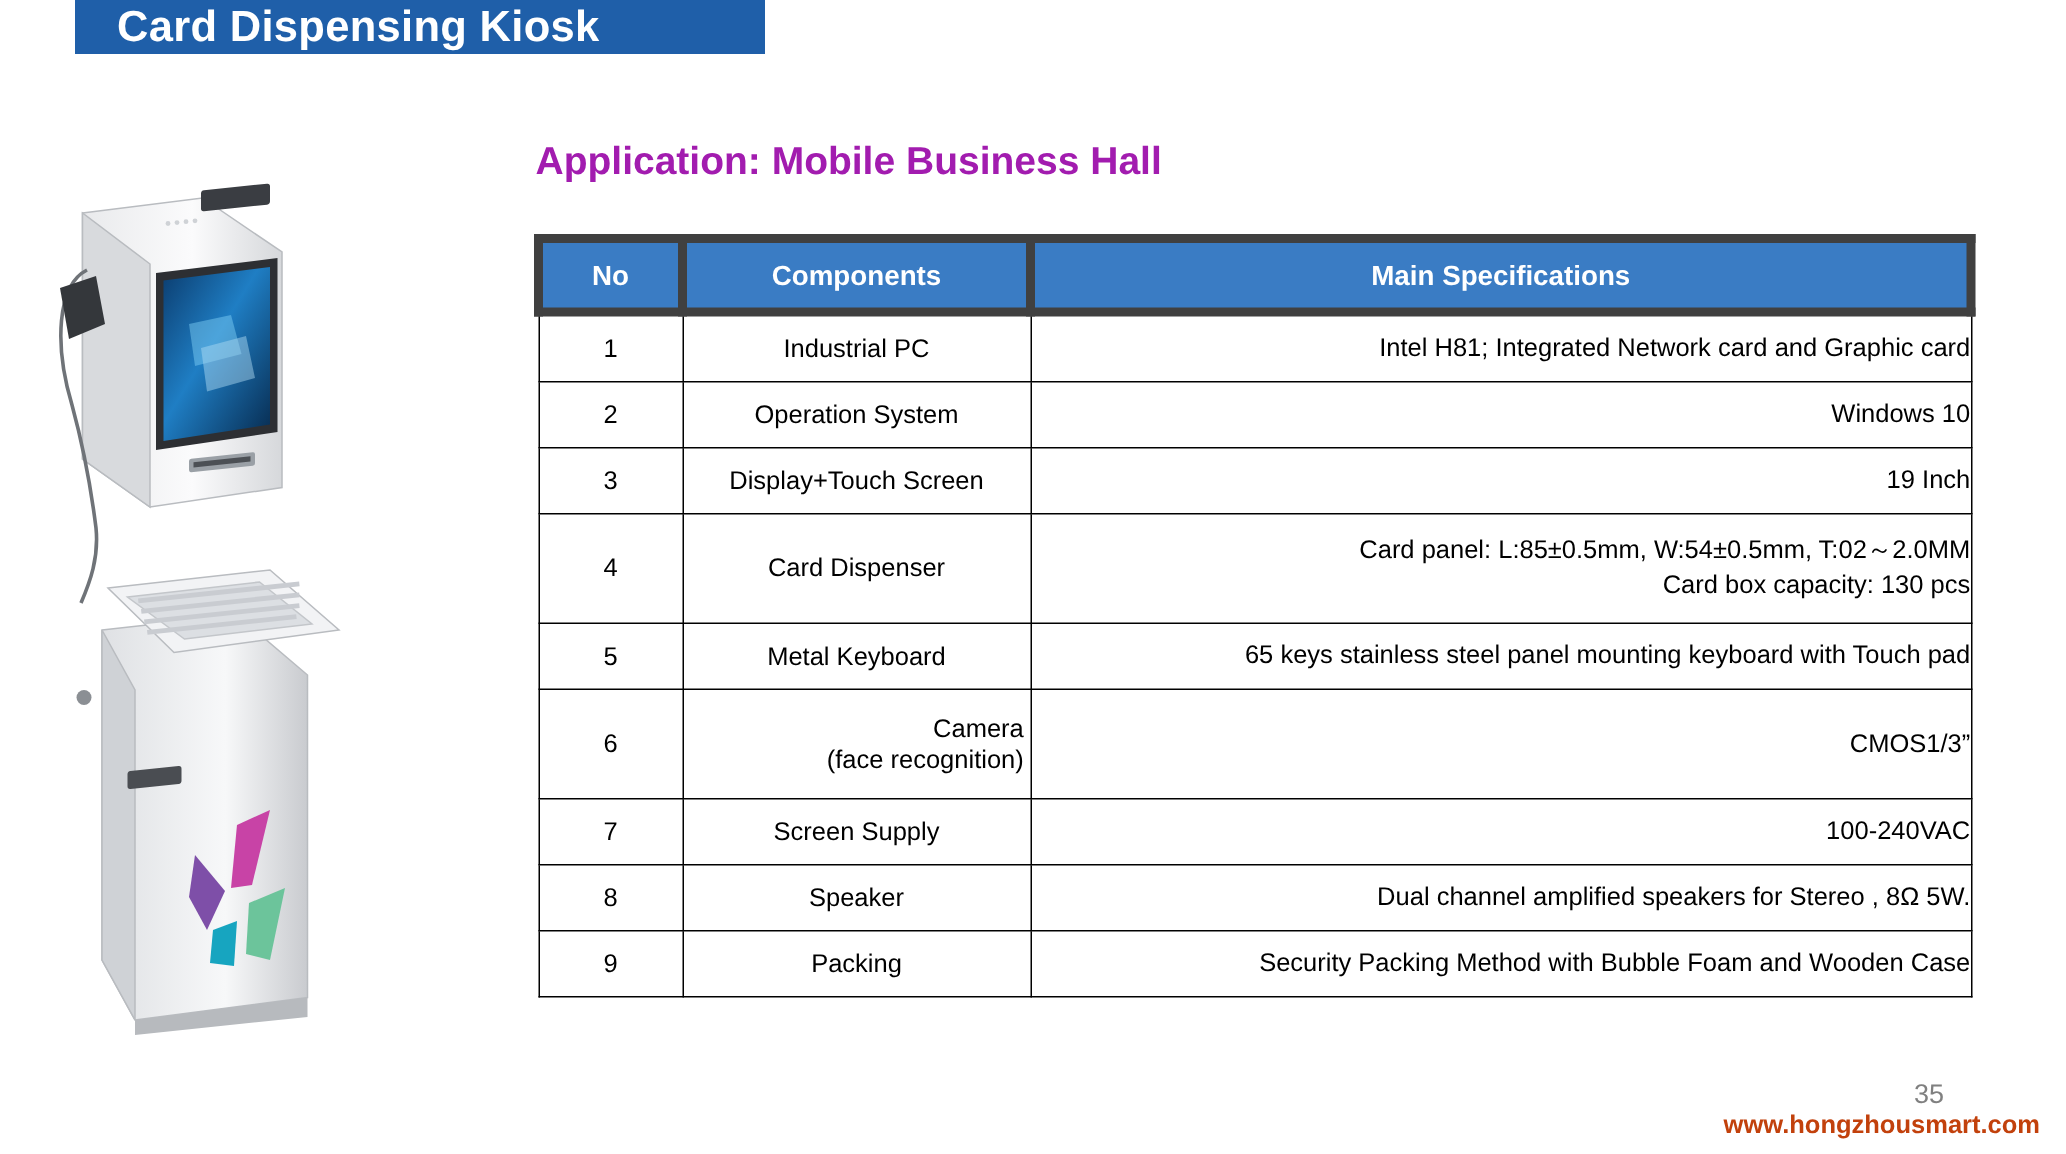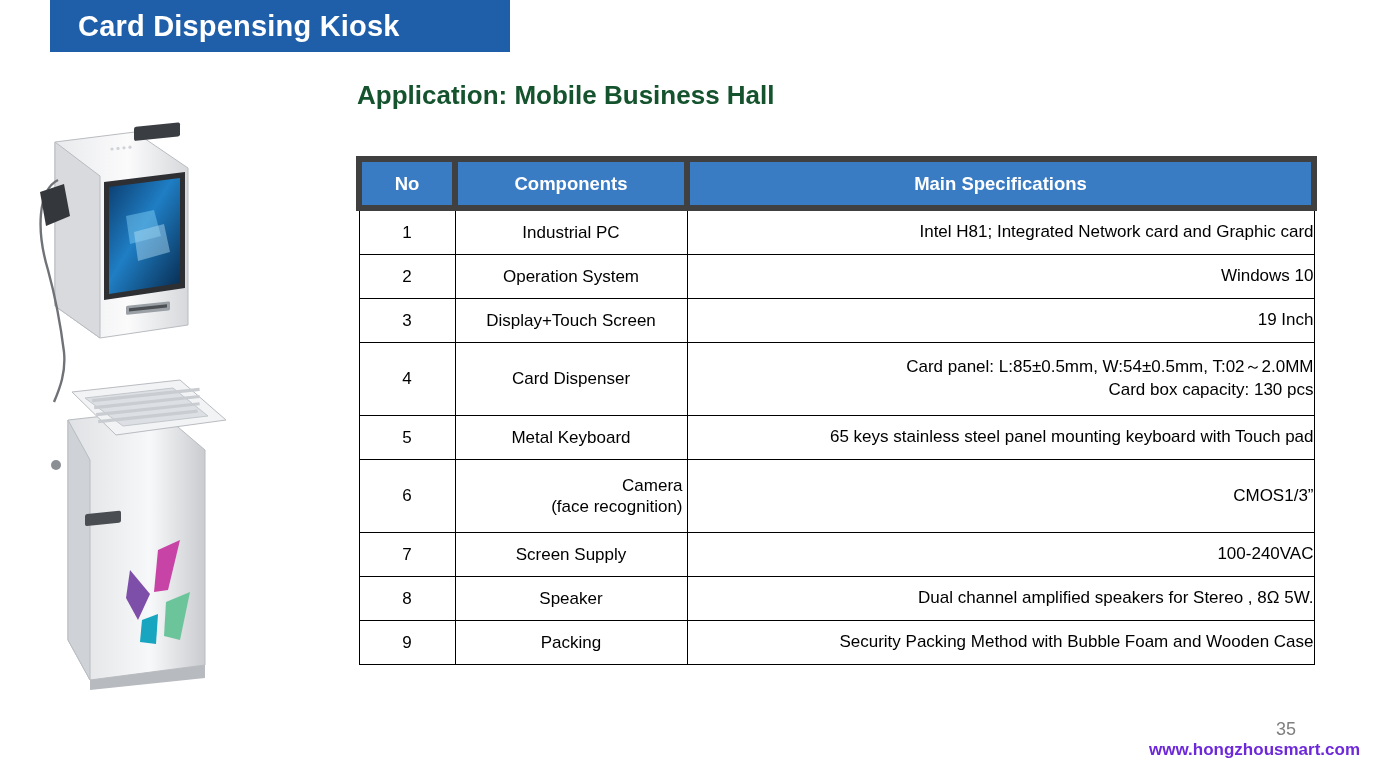--- a/index.html
+++ b/index.html
@@ -14,21 +14,21 @@
     font-family: "Liberation Sans", sans-serif;
     overflow: hidden;
   }
 
   
   .title-bar {
     position: absolute;
     left: 0;
     top: 0;
     width: 510px;
-    height: 52px;
+    height: 36px;
     background: #1F5FA9;
     display: flex;
     align-items: center;
   }
   .title-accent {
     position: absolute;
     left: 0;
     top: 0;
     width: 50px;
     height: 52px;
@@ -41,24 +41,24 @@
     font-size: 29px;
     font-weight: bold;
     letter-spacing: 0.2px;
     white-space: nowrap;
   }
 
   
   .app-heading {
     position: absolute;
     left: 357px;
-    top: 80px;
+    top: 92px;
     font-size: 26px;
     font-weight: bold;
-    color: #14532d;
+    color: #a21caf;
     white-space: nowrap;
   }
 
   
   .spec-table {
     position: absolute;
     left: 356px;
     top: 156px;
     width: 955px;
     border-collapse: collapse;
@@ -110,21 +110,21 @@
     top: 719px;
     font-size: 18px;
     color: #808080;
   }
   .footer-url {
     position: absolute;
     right: 17px;
     top: 740px;
     font-size: 17px;
     font-weight: bold;
-    color: #6d28d9;
+    color: #c2410c;
     white-space: nowrap;
   }
 
   
   .kiosk-figure {
     position: absolute;
     left: 30px;
     top: 120px;
     width: 300px;
     height: 570px;

